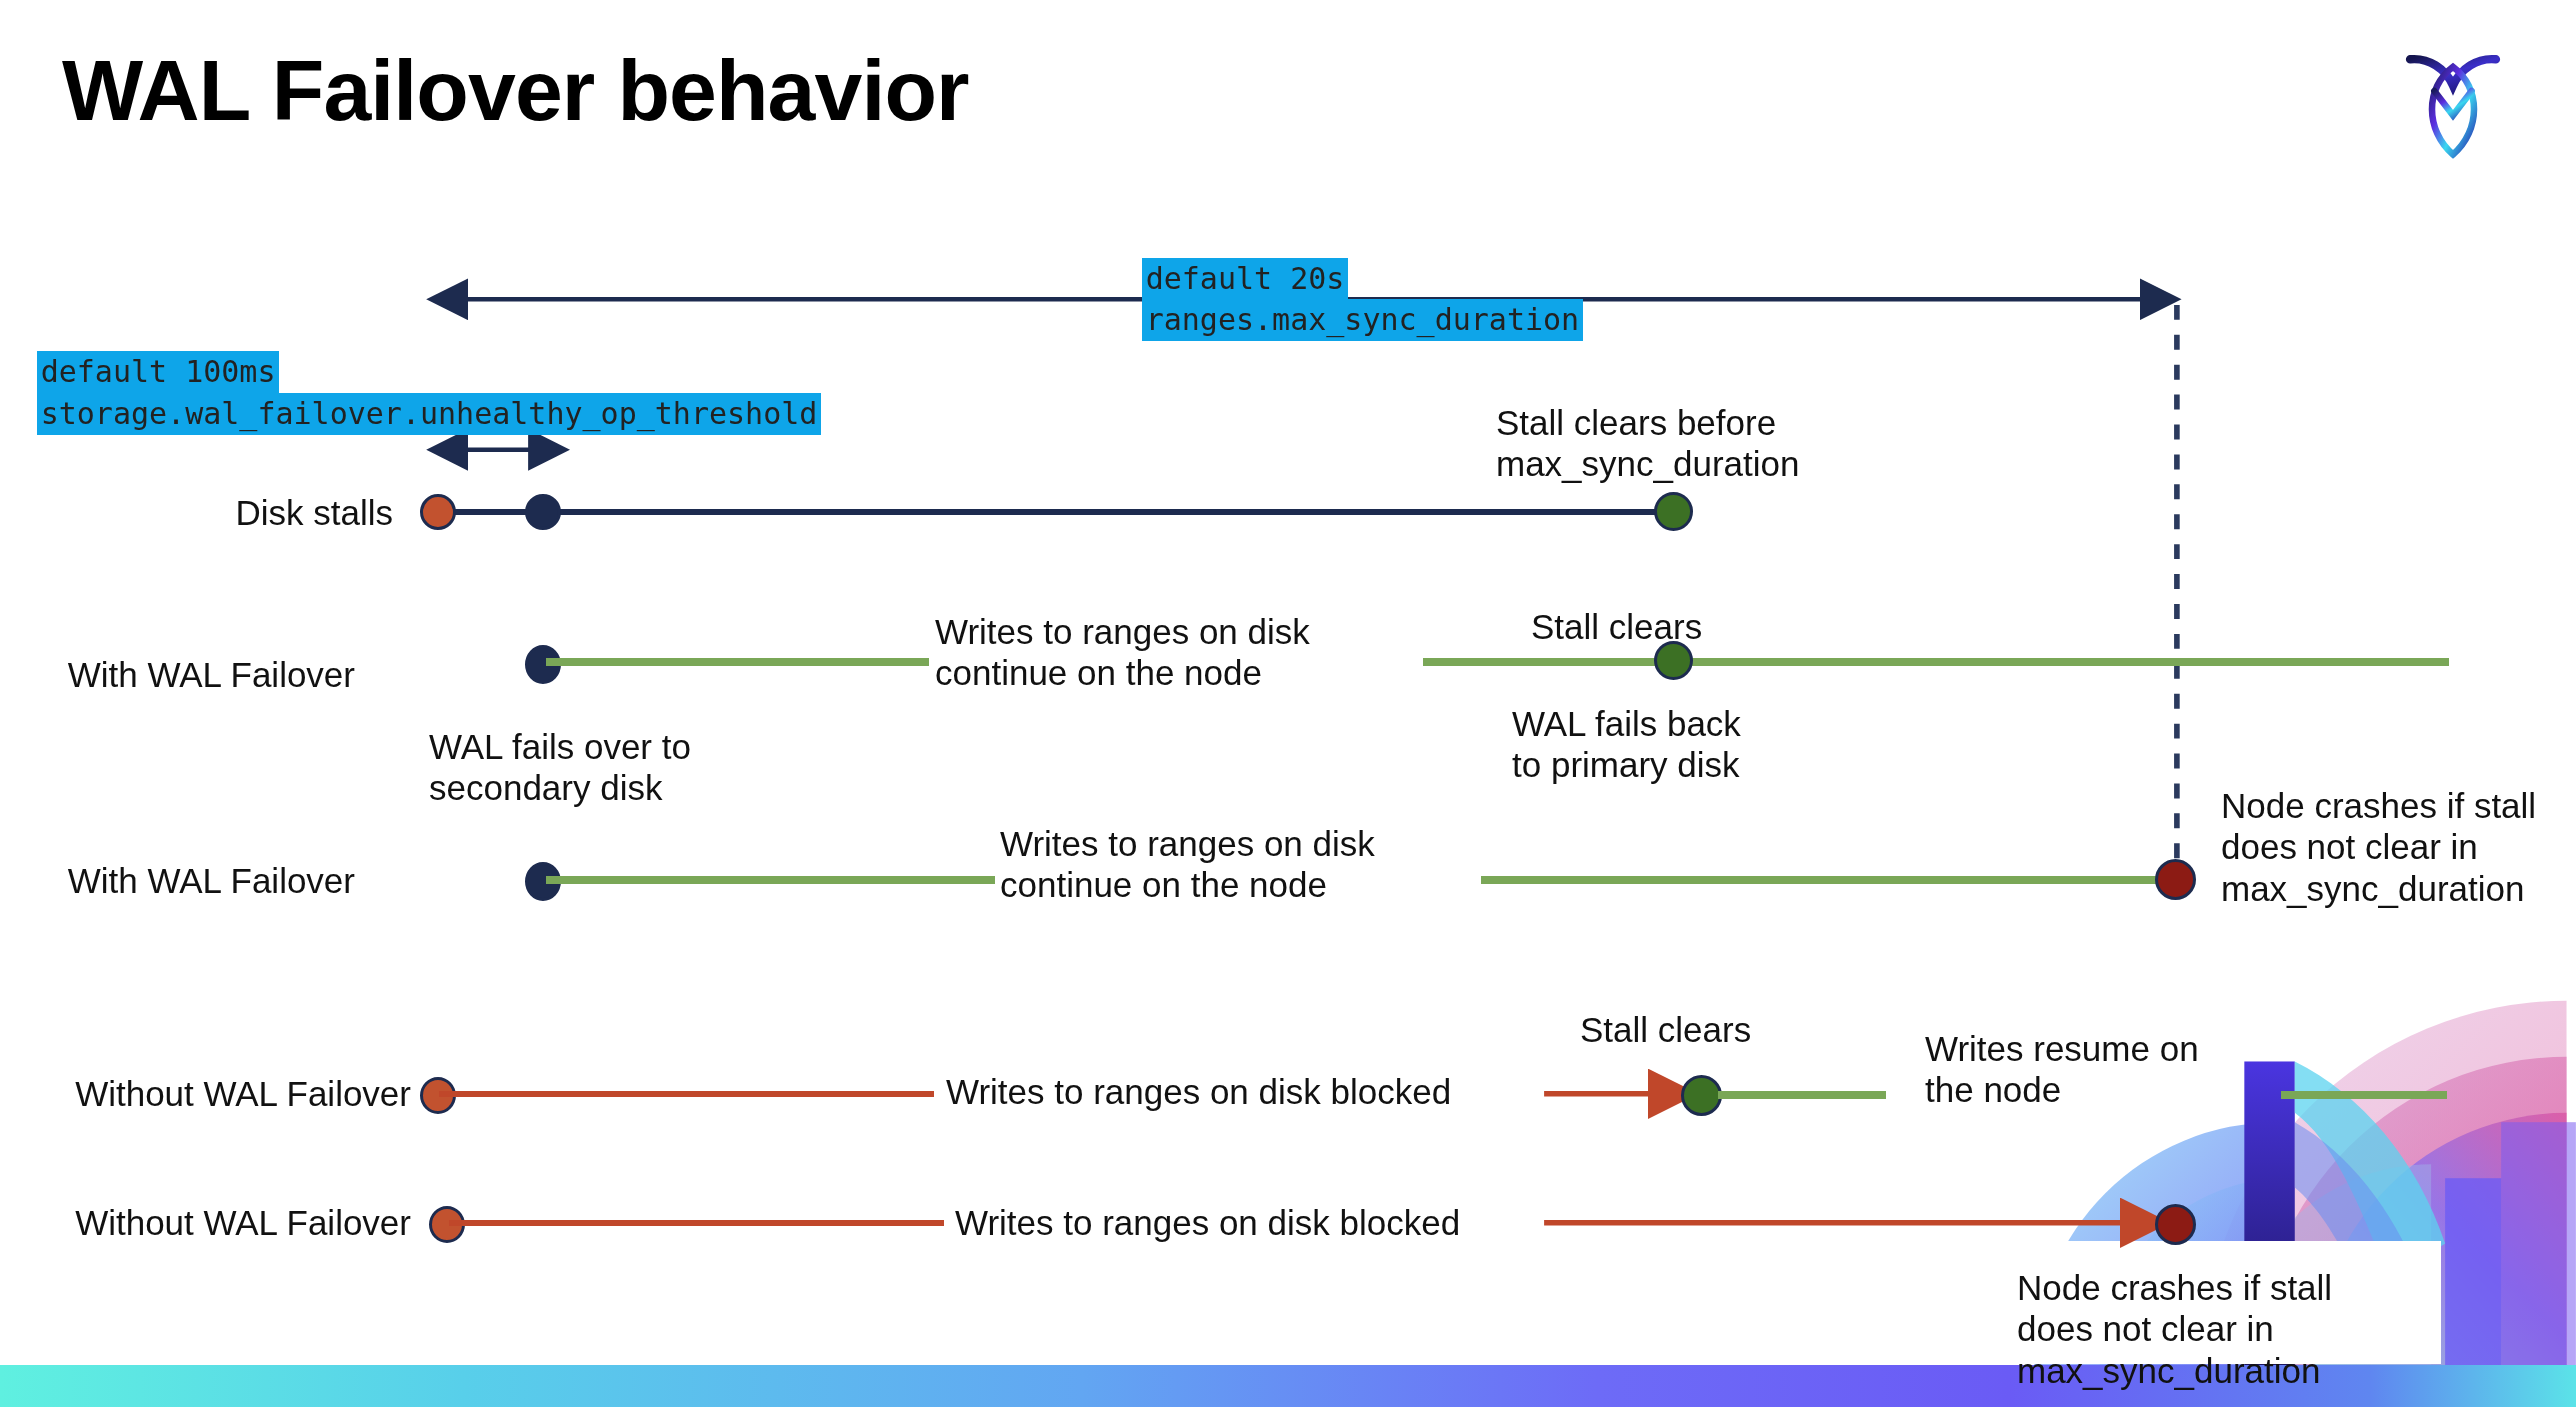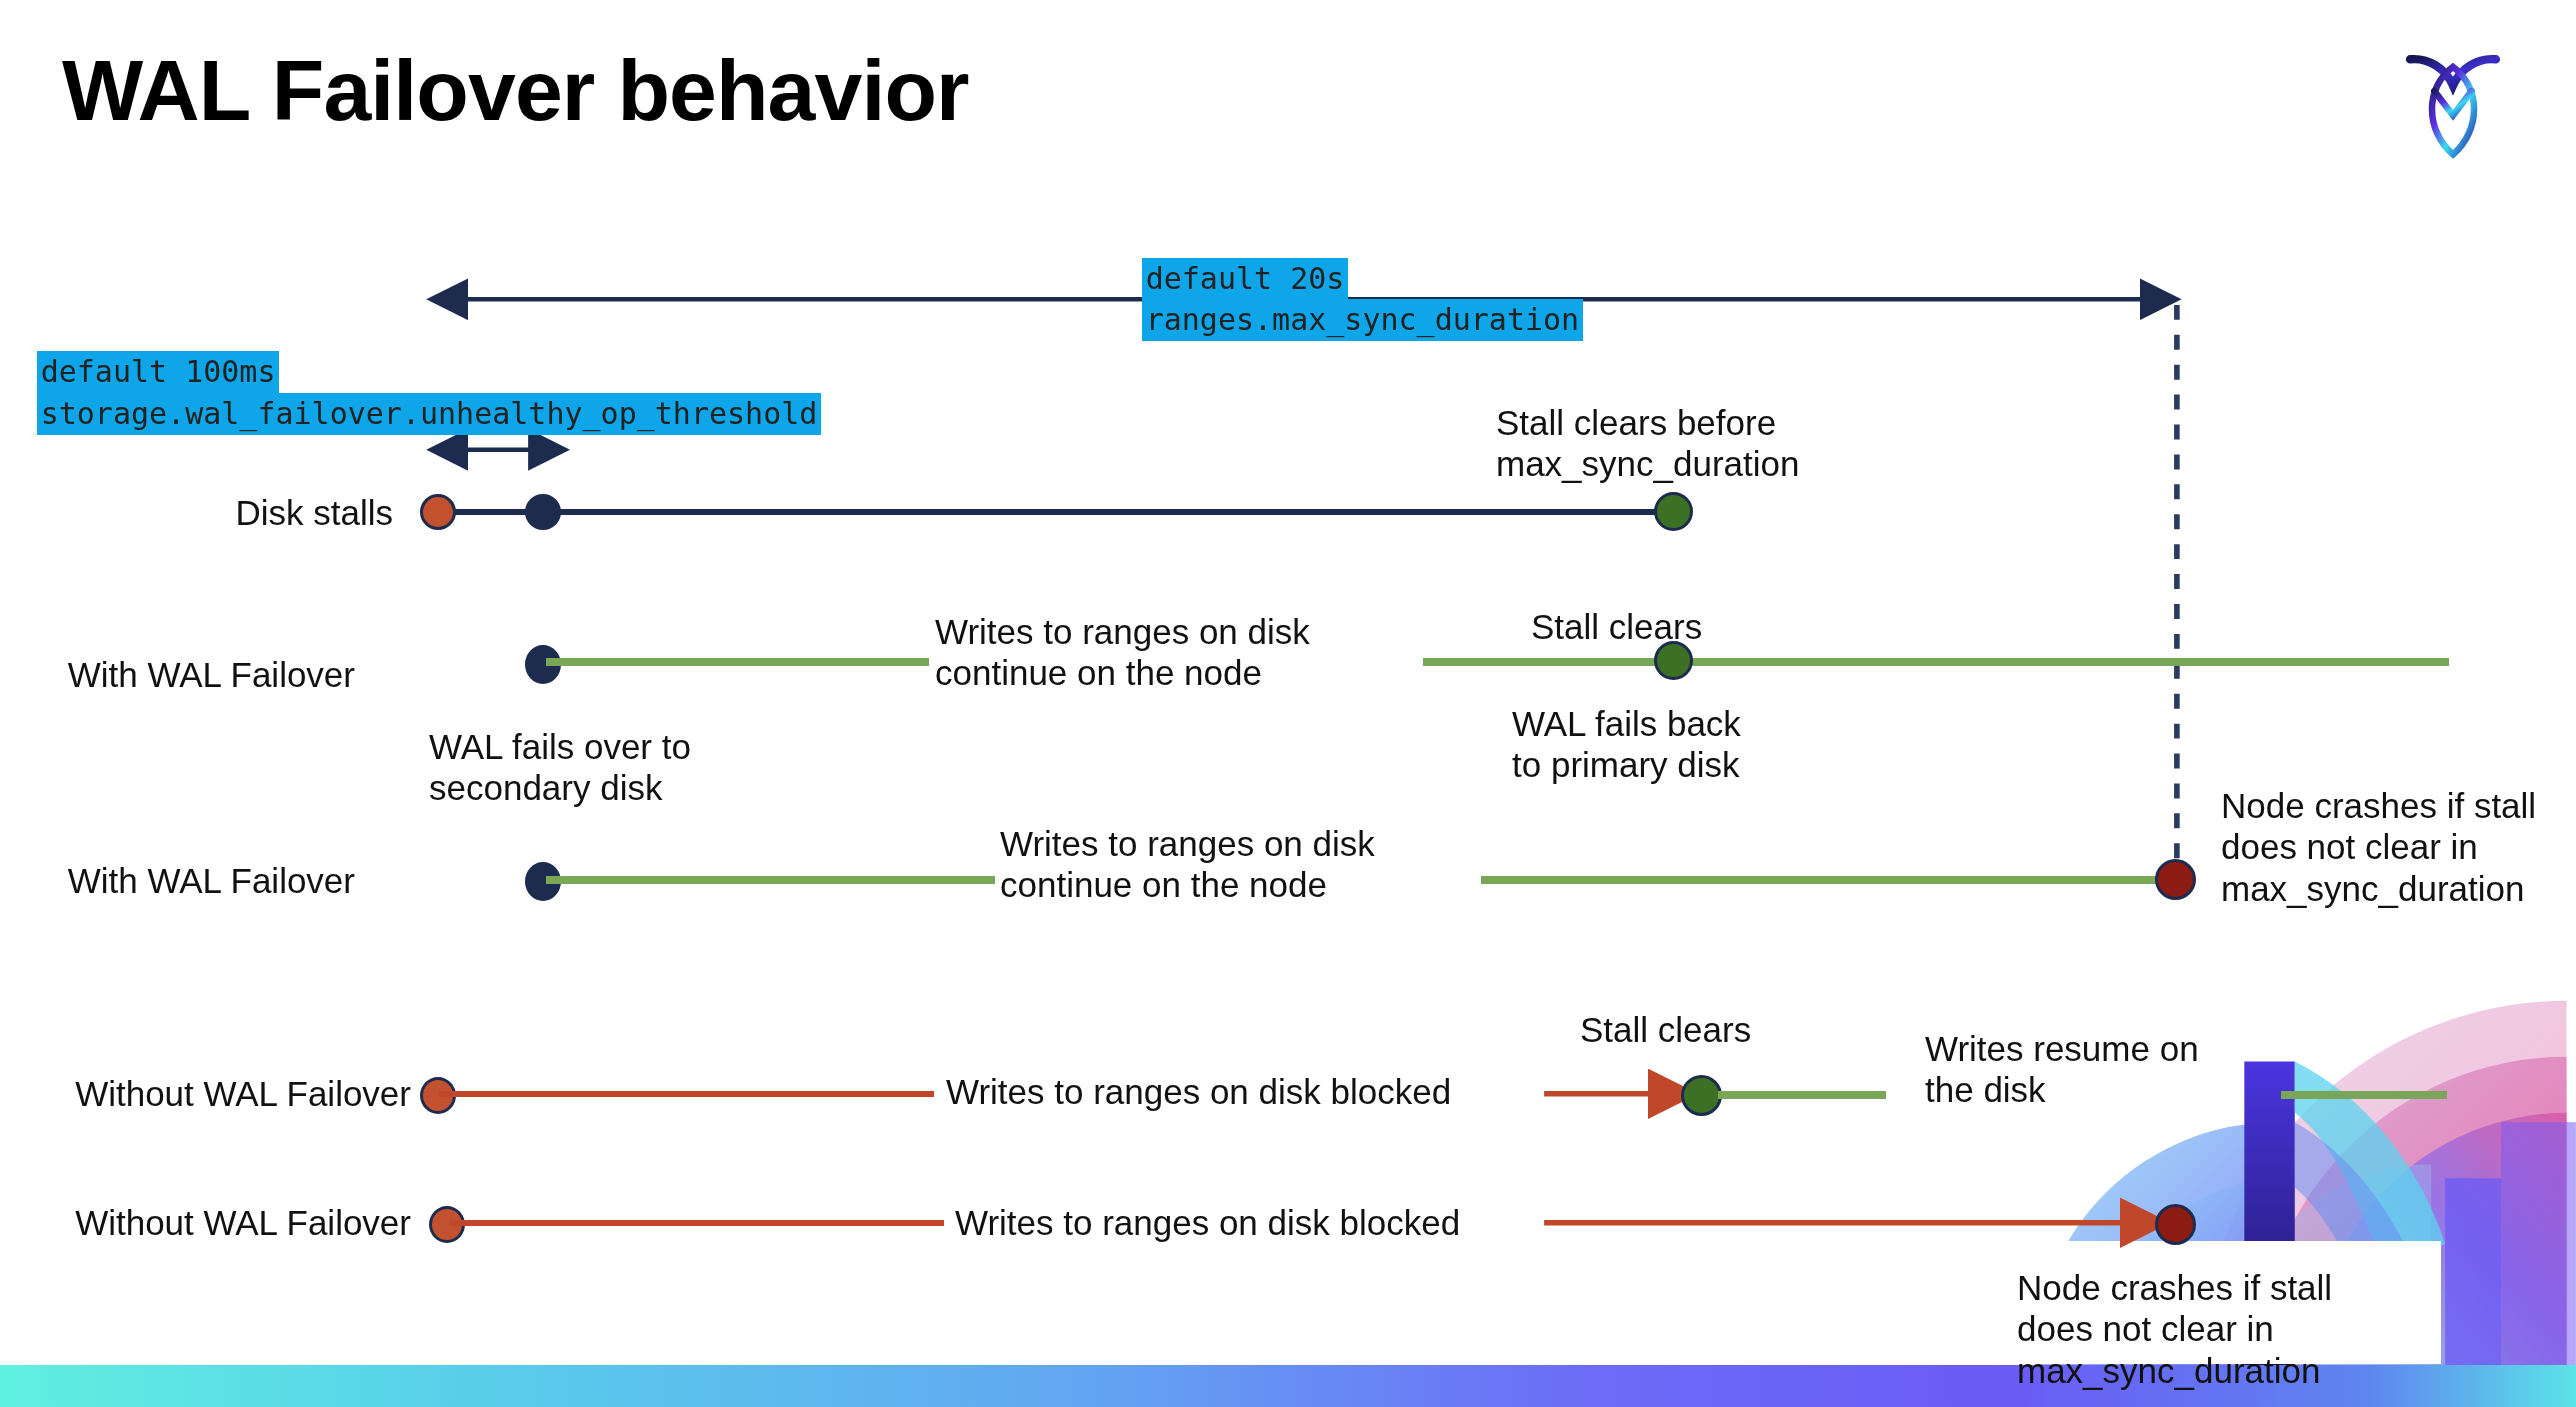--- a/index.html
+++ b/index.html
@@ -200,21 +200,21 @@
   <div class="row-label" style="left:0px;top:1075px;width:411px;">Without WAL Failover</div>
   <div class="dot orange" style="left:420px;top:1077px;width:36px;height:37px;"></div>
   <div class="seg red" style="left:439px;top:1091px;width:495px;"></div>
   <div class="dot green" style="left:1681px;top:1075px;width:41px;height:41px;"></div>
   <div class="seg green" style="left:1718px;top:1091px;width:168px;"></div>
   <div class="seg green" style="left:2281px;top:1091px;width:166px;"></div>
 
   <div class="anno left" style="left:946px;top:1071px;width:598px;">Writes to ranges on disk  blocked</div>
   <div class="anno" style="left:1580px;top:1009px;width:243px;">Stall clears</div>
   <div class="anno" style="left:1925px;top:1028px;width:318px;">Writes resume on
-the disk</div>
+the node</div>
 
   <div class="row-label" style="left:0px;top:1204px;width:411px;">Without WAL Failover</div>
   <div class="dot orange" style="left:429px;top:1206px;width:36px;height:37px;"></div>
   <div class="seg red" style="left:449px;top:1220px;width:495px;"></div>
   <div class="dot darkred" style="left:2155px;top:1204px;width:41px;height:41px;"></div>
 
   <div class="anno left" style="left:955px;top:1202px;width:598px;">Writes to ranges on disk  blocked</div>
   <div class="anno left" style="left:2017px;top:1267px;width:374px;">Node crashes if stall
 does not clear in
 max_sync_duration</div>

